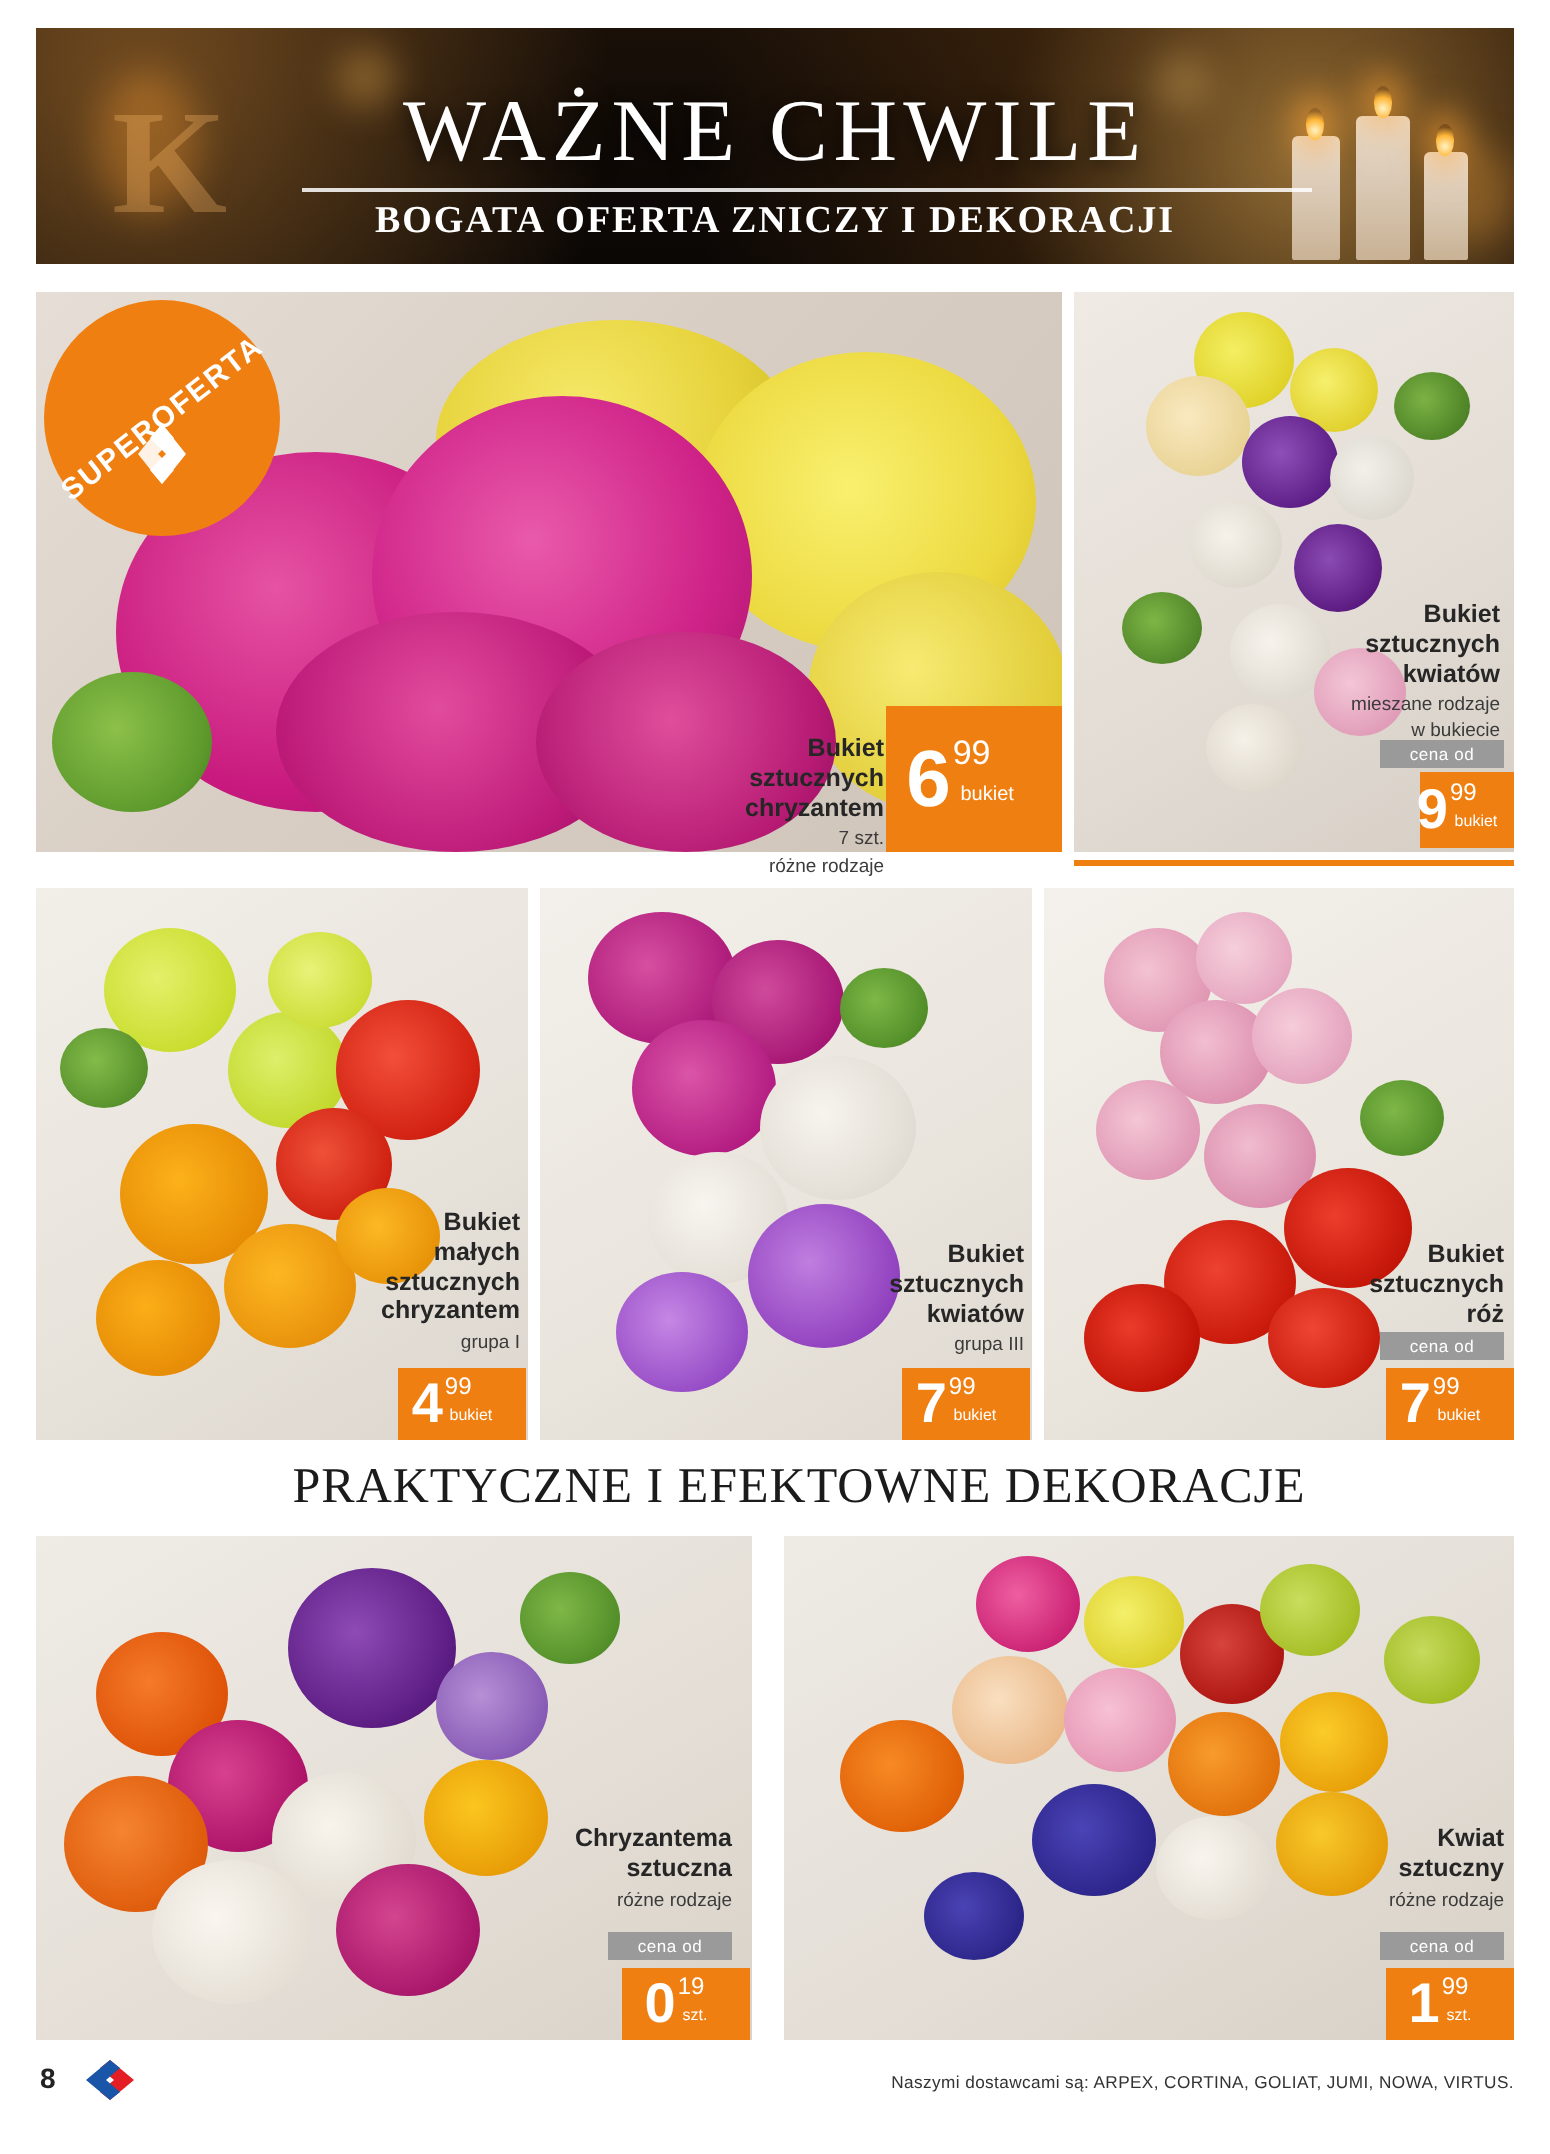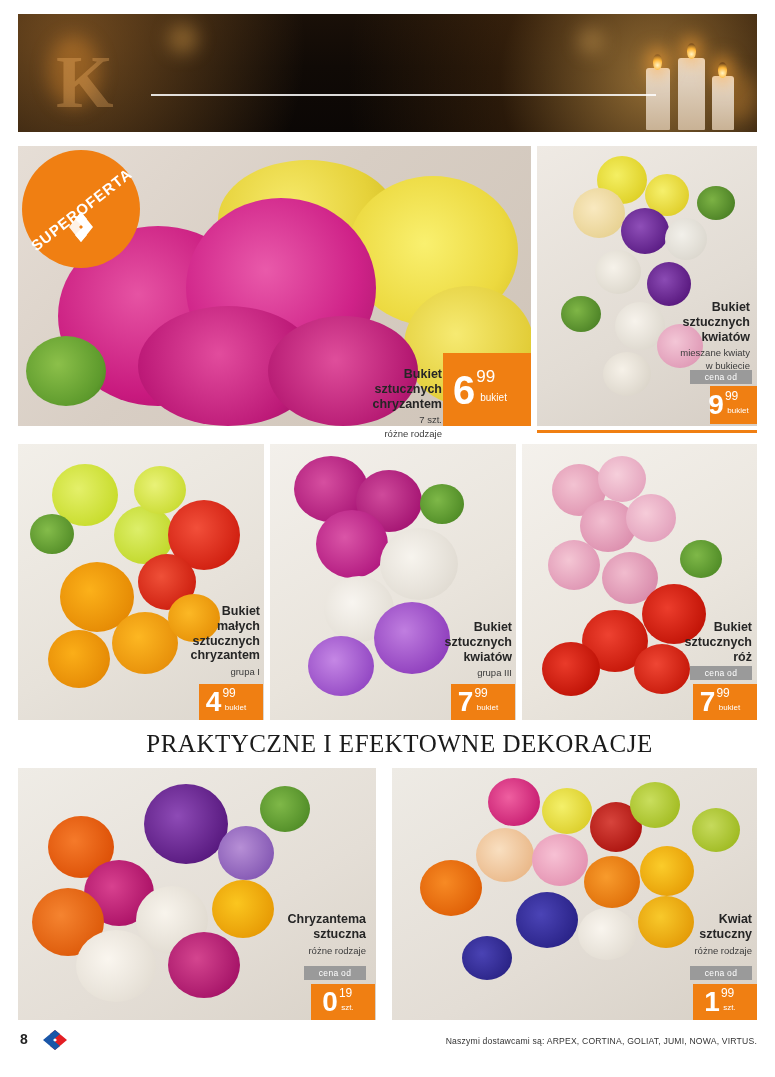--- a/index.html
+++ b/index.html
@@ -122,21 +122,23 @@
   <div class="glow g2"></div>
   <div class="glow g3"></div>
   <div class="glow g4"></div>
   <div class="klogo">K</div>
   <div class="candle c1"></div>
   <div class="candle c2"></div>
   <div class="candle c3"></div>
   <div class="flame f1"></div>
   <div class="flame f2"></div>
   <div class="flame f3"></div>
+  <div class="banner-title">WAŻNE CHWILE</div>
   <div class="banner-rule"></div>
+  <div class="banner-sub">BOGATA OFERTA ZNICZY I DEKORACJI</div>
 </div>
 
 <div class="tile" style="left:18px; top:146px; width:513px; height:280px;">
   <div class="photo" style="background:linear-gradient(135deg,#e6ded6 0%,#d8cec4 45%,#cfc4b8 100%);"></div>
   <div class="blob" style="left:200px; top:14px; width:180px; height:120px; background:radial-gradient(circle at 40% 40%,#f6e96a,#e6d23a 60%,#cdb820 100%);"></div>
   <div class="blob" style="left:330px; top:30px; width:170px; height:150px; background:radial-gradient(circle at 45% 45%,#f9f06f,#ecd93f 65%,#d4bd22 100%);"></div>
   <div class="blob" style="left:386px; top:140px; width:130px; height:120px; background:radial-gradient(circle at 40% 40%,#f6ea72,#e2cd38 70%,#c9b41f 100%);"></div>
   <div class="blob" style="left:40px; top:80px; width:200px; height:180px; background:radial-gradient(circle at 40% 38%,#e653a3,#c8197e 62%,#9c0f61 100%);"></div>
   <div class="blob" style="left:168px; top:52px; width:190px; height:180px; background:radial-gradient(circle at 42% 40%,#e95aaa,#cf2288 60%,#a31468 100%);"></div>
   <div class="blob" style="left:120px; top:160px; width:180px; height:120px; background:radial-gradient(circle at 45% 40%,#e24c9d,#bd1a78 65%,#8f0f59 100%);"></div>
@@ -181,21 +183,21 @@
   <div class="blob" style="left:66px; top:206px; width:48px; height:44px; background:radial-gradient(circle at 40% 40%,#f6f1e8,#dcd6cb 75%);"></div>
   <div class="blob" style="left:24px; top:150px; width:40px; height:36px; background:radial-gradient(circle at 40% 40%,#7fb646,#4d8327 78%);"></div>
   <div class="blob" style="left:160px; top:40px; width:38px; height:34px; background:radial-gradient(circle at 40% 40%,#7cb244,#4b8025 78%);"></div>
 </div>
 <div style="position:absolute; left:537px; top:430px; width:220px; height:3px; background:#f07f12;"></div>
 
 <div class="lbl" style="left:640px; top:300px; width:110px; text-align:right;">
   <div class="t" style="white-space:pre-line;">Bukiet
 sztucznych
 kwiatów</div>
-  <div class="s">mieszane kwiaty</div>
+  <div class="s">mieszane rodzaje</div>
   <div class="s" style="margin-top:0;">w bukiecie</div>
 </div>
 <div class="cena" style="left:690px; top:370px; width:62px;">cena od</div>
 <div class="ptag small" style="left:710px; top:386px; width:47px; height:38px;">
   <span class="num">9</span>
     <span class="cents">99</span>
     <span class="unit">bukiet</span>
 </div>
 
 <div class="tile" style="left:18px; top:444px; width:246px; height:276px;">

